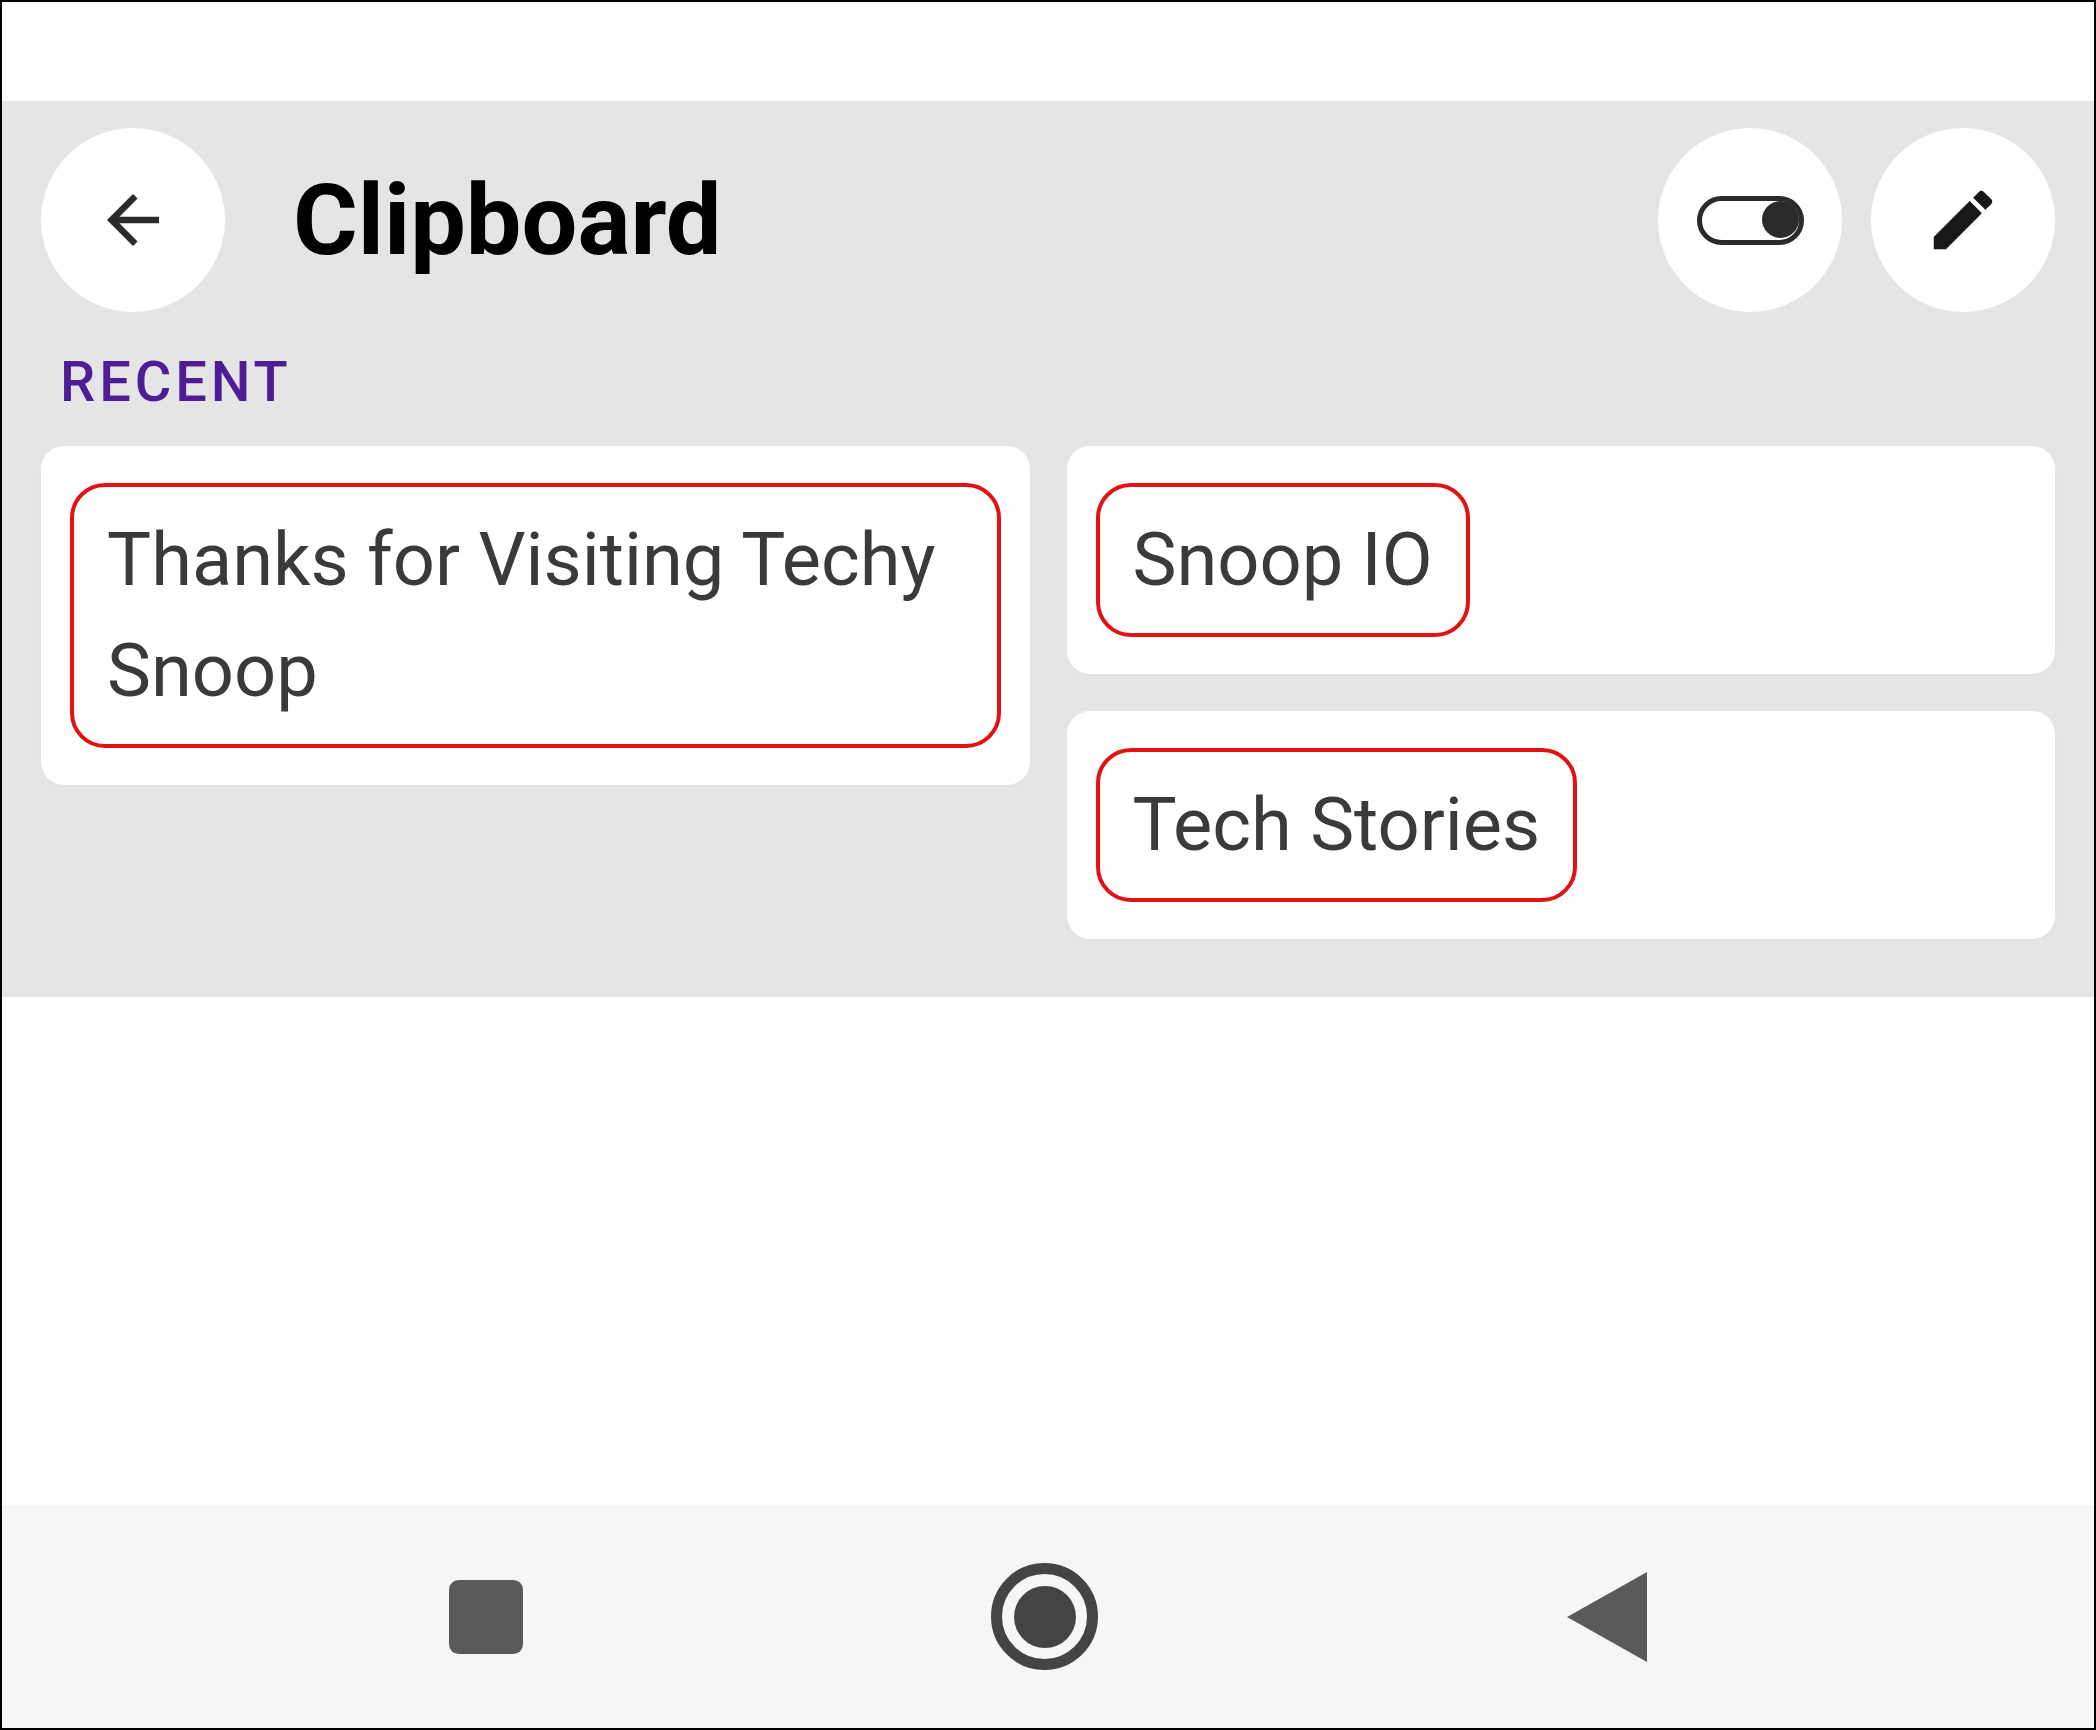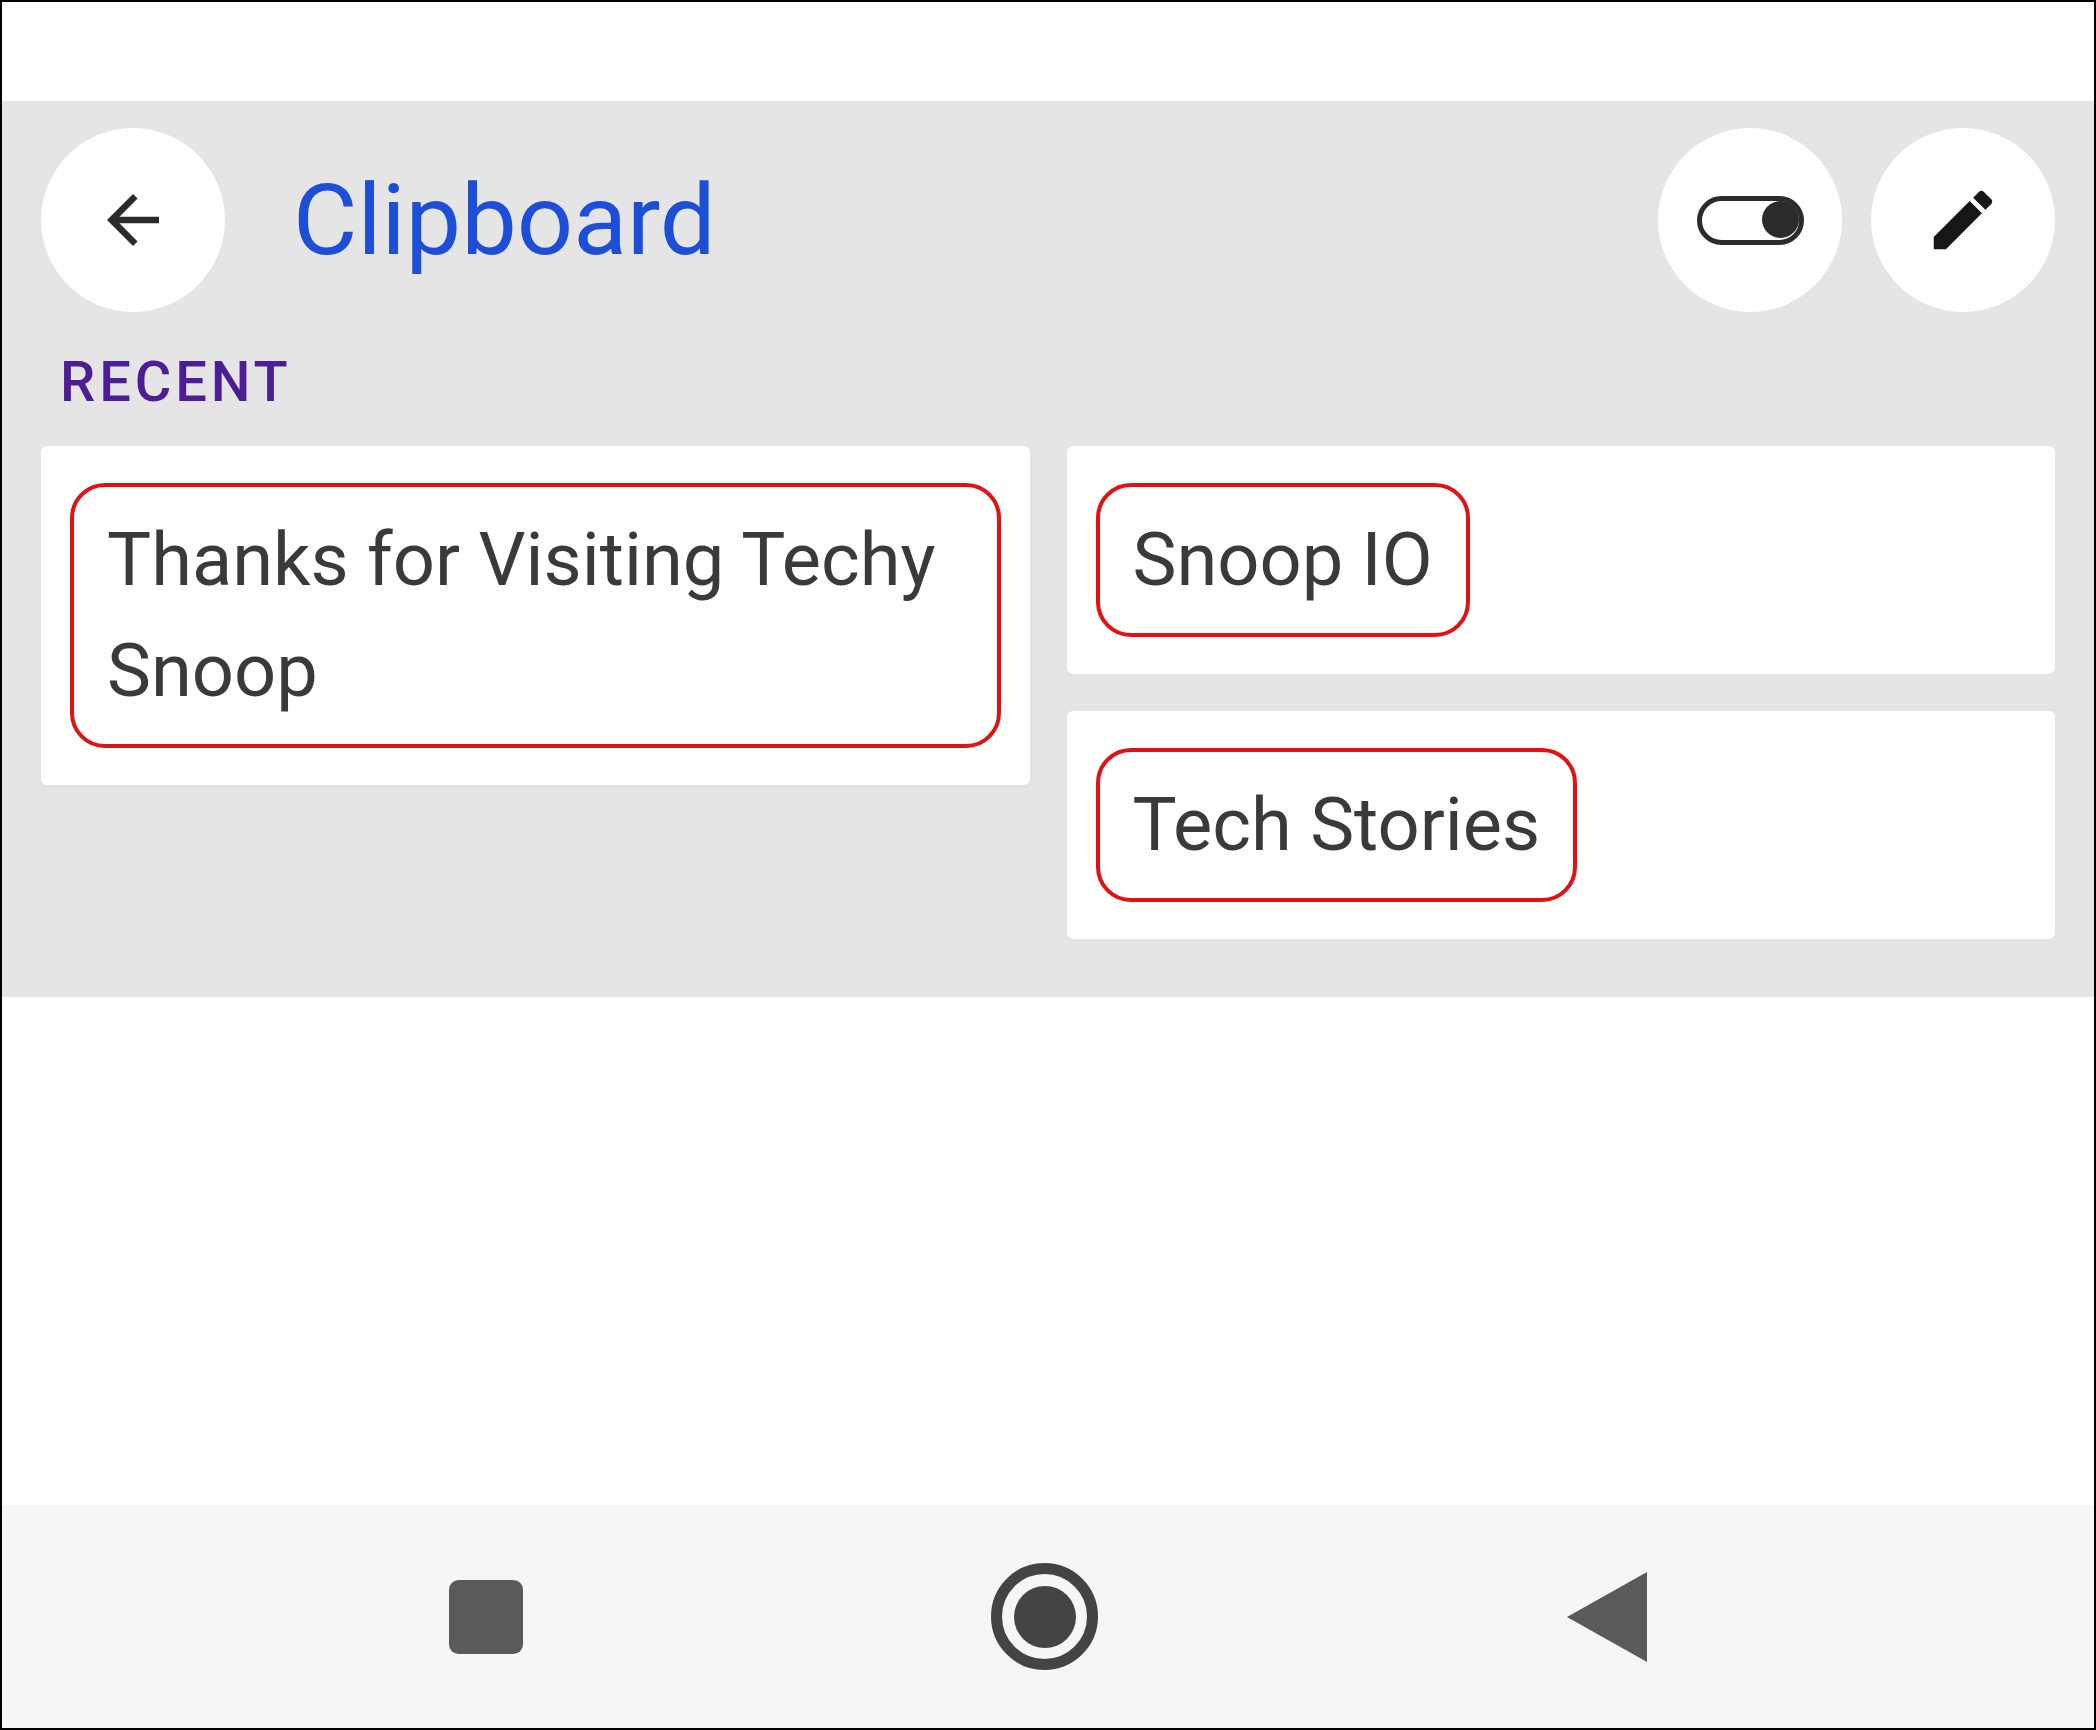--- a/index.html
+++ b/index.html
@@ -44,22 +44,22 @@
       align-items: center;
       justify-content: center;
       cursor: pointer;
     }
     .back-arrow svg {
       width: 78px;
       height: 78px;
     }
     .title {
       font-size: 99px;
-      font-weight: 400;
-      color: #1d4ed8;
+      font-weight: 700;
+      color: #000000;
       margin-left: 68px;
       flex: 1;
     }
     .toggle-button {
       width: 184px;
       height: 184px;
       border-radius: 50%;
       background: #ffffff;
       display: flex;
       align-items: center;
@@ -100,21 +100,21 @@
       padding: 0 39px 58px 39px;
       align-items: start;
     }
     .column {
       display: flex;
       flex-direction: column;
       gap: 37px;
     }
     .clip-card {
       background: #ffffff;
-      border-radius: 6px;
+      border-radius: 23px;
       padding: 37px 29px;
       box-shadow: 0 1.9px 3.9px rgba(0,0,0,0.02);
     }
     .clip-text {
       display: inline-block;
       border: 4.9px solid #e31212;
       border-radius: 35px;
       padding: 17.5px 33px;
       font-size: 74px;
       color: #3a3a3a;

